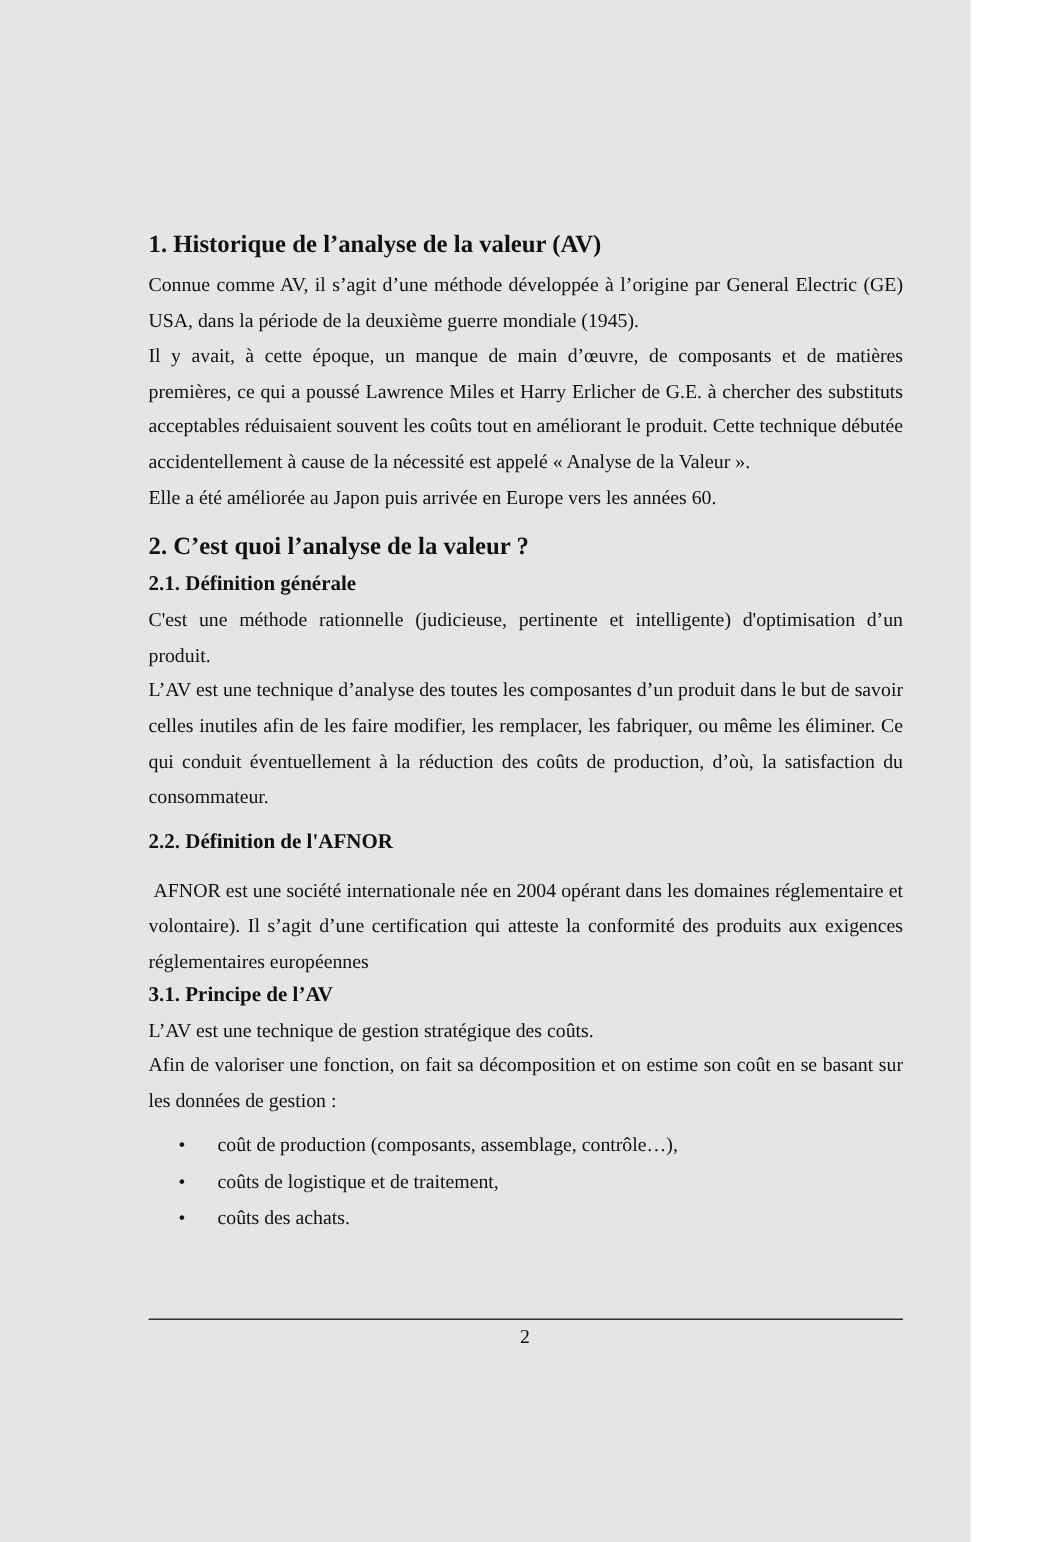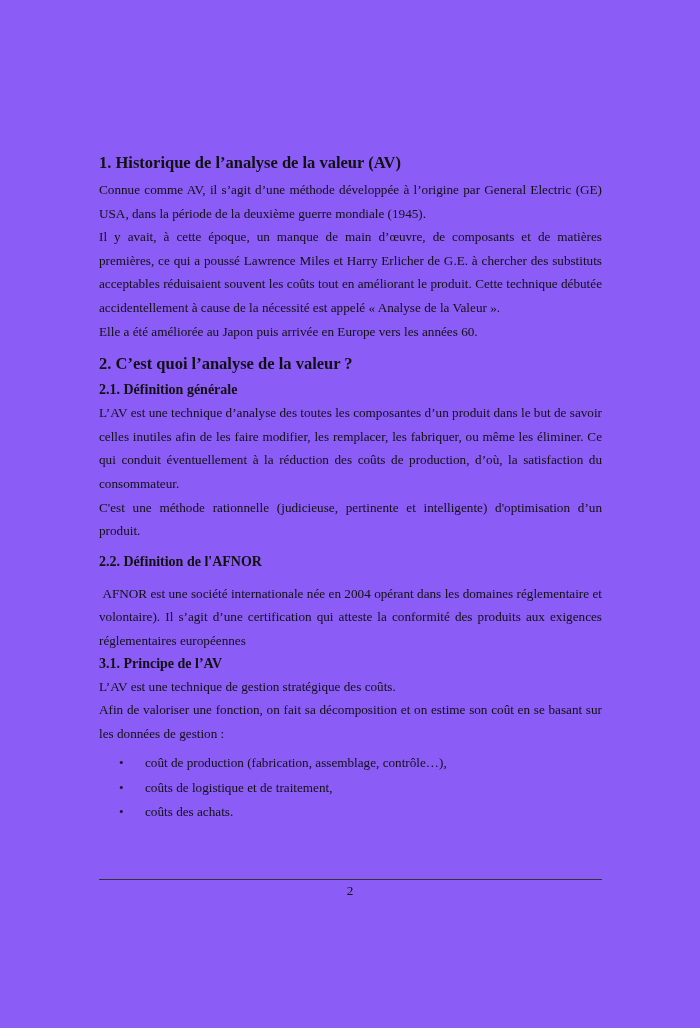--- a/index.html
+++ b/index.html
@@ -1,20 +1,20 @@
 <!DOCTYPE html>
 <html><head>
   <meta charset="utf-8">
   <style>
     html, body { margin: 0; padding: 0; background: #ffffff; }
     body {
       width: 700px; height: 1028px; position: relative; overflow: hidden;
       font-family: "Liberation Serif", serif; color: #111111;
     }
-    .page { position: absolute; left: 0; top: 0; width: 700px; height: 1028px; background: #8b5cf6; }
+    .page { position: absolute; left: 0; top: 0; width: 647px; height: 1028px; background: #e5e5e5; }
     .content { position: absolute; left: 99px; top: 152px; width: 503px; }
     .h1 { font-weight: bold; font-size: 16.5px; line-height: 22px; margin: 0 0 4px 0; }
     .h2 { font-weight: bold; font-size: 14px; line-height: 22px; margin: 0; }
     .p {
       font-size: 13.2px; line-height: 23.6px; margin: 0; text-align: justify;
     }
     .p.last-left { text-align-last: left; }
     ul.bullets { list-style: none; margin: 6px 0 0 0; padding: 0; }
     ul.bullets li { font-size: 13.2px; line-height: 24.5px; position: relative; padding-left: 26px; margin-left: 20px; }
     ul.bullets li .bullet { position: absolute; left: 0; top: 0; font-size: 13px; }
@@ -27,34 +27,34 @@
 <div class="page">
   <div class="content">
 
     <h1 class="h1">1. Historique de l’analyse de la valeur (AV)</h1>
     <p class="p last-left">Connue comme AV, il s’agit d’une méthode développée à l’origine par General Electric (GE) USA, dans la période de la deuxième guerre mondiale (1945).</p>
     <p class="p last-left">Il y avait, à cette époque, un manque de main d’œuvre, de composants et de matières premières, ce qui a poussé Lawrence Miles et Harry Erlicher de G.E. à chercher des substituts acceptables réduisaient souvent les coûts tout en améliorant le produit. Cette technique débutée accidentellement à cause de la nécessité est appelé « Analyse de la Valeur ».</p>
     <p class="p last-left">Elle a été améliorée au Japon puis arrivée en Europe vers les années 60.</p>
 
     <h1 class="h1" style="margin-top:10px;">2. C’est quoi l’analyse de la valeur ?</h1>
     <h2 class="h2">2.1. Définition générale</h2>
+    <p class="p last-left">C'est une méthode rationnelle (judicieuse, pertinente et intelligente) d'optimisation d’un produit.</p>
     <p class="p last-left">L’AV est une technique d’analyse des toutes les composantes d’un produit dans le but de savoir celles inutiles afin de les faire modifier, les remplacer, les fabriquer, ou même les éliminer. Ce qui conduit éventuellement à la réduction des coûts de production, d’où, la satisfaction du consommateur.</p>
-    <p class="p last-left">C'est une méthode rationnelle (judicieuse, pertinente et intelligente) d'optimisation d’un produit.</p>
 
     <h2 class="h2" style="margin-top:8px;margin-bottom:9px;">2.2. Définition de l'AFNOR</h2>
     <p class="p last-left" style="white-space:pre-wrap;"> AFNOR est une société internationale née en 2004 opérant dans les domaines réglementaire et volontaire). Il s’agit d’une certification qui atteste la conformité des produits aux exigences réglementaires européennes</p>
 
     <h2 class="h2">3.1. Principe de l’AV</h2>
     <p class="p last-left">L’AV est une technique de gestion stratégique des coûts.</p>
     <p class="p last-left">Afin de valoriser une fonction, on fait sa décomposition et on estime son coût en se basant sur les données de gestion :</p>
 
     <ul class="bullets">
       <li>
         <span class="bullet">•</span>
-        <span>coût de production (fabrication, assemblage, contrôle…),</span>
+        <span>coût de production (composants, assemblage, contrôle…),</span>
       </li>
       <li>
         <span class="bullet">•</span>
         <span>coûts de logistique et de traitement,</span>
       </li>
       <li>
         <span class="bullet">•</span>
         <span>coûts des achats.</span>
       </li>
     </ul>

